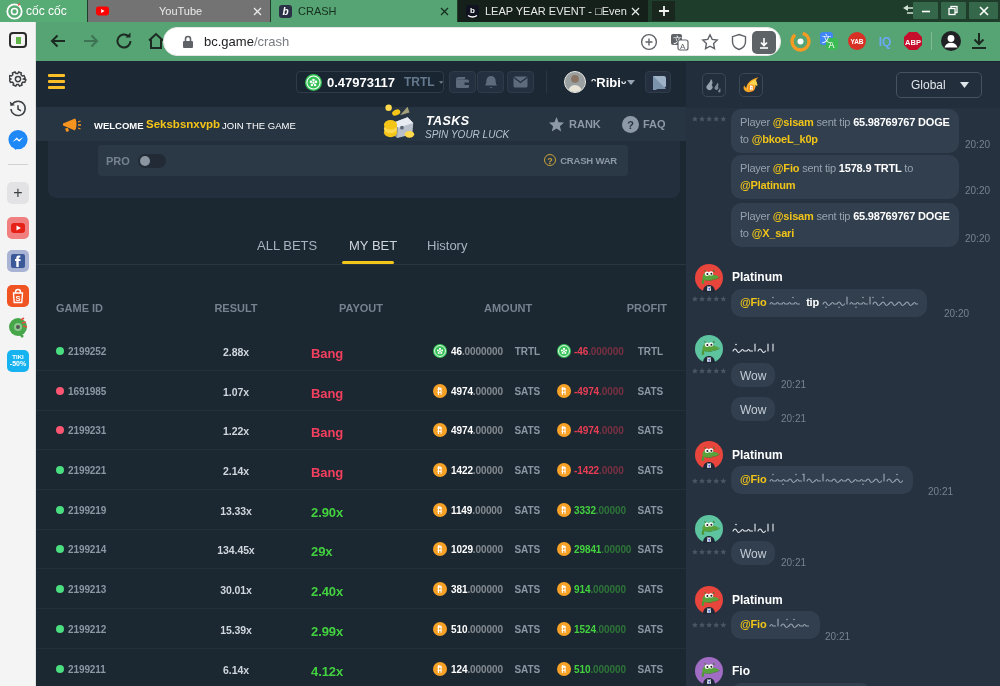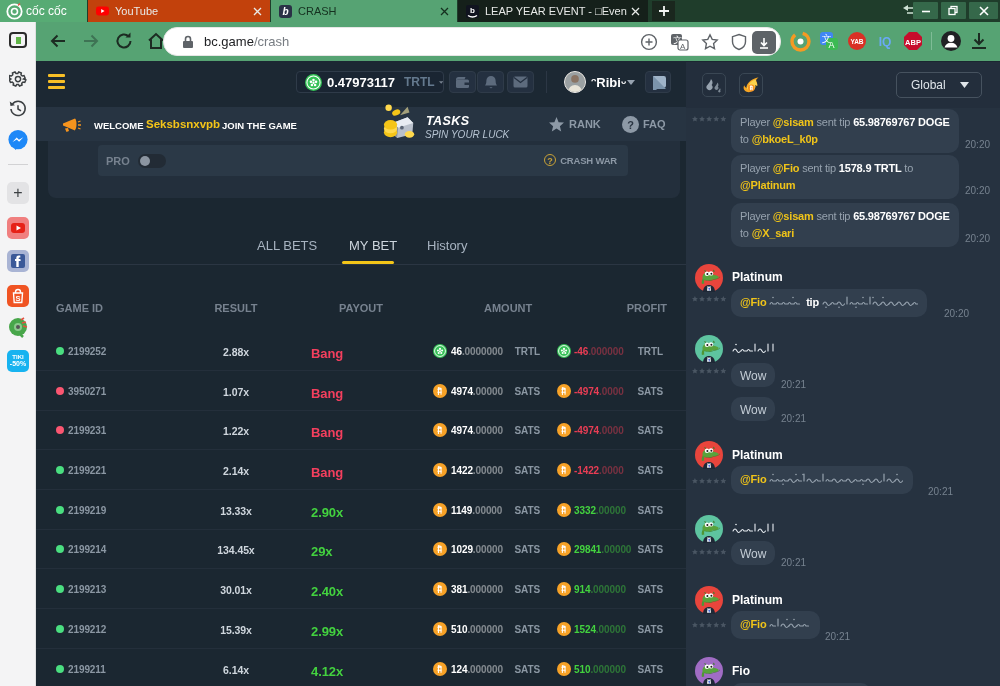--- a/index.html
+++ b/index.html
@@ -5,21 +5,21 @@
   * { margin:0; padding:0; box-sizing:border-box; }
   html,body { width:1000px; height:686px; overflow:hidden; }
   body { font-family:"Liberation Sans", sans-serif; position:relative; background:#1b2731; }
   .abs { position:absolute; }
 
   
   #tabstrip { left:0; top:0; width:1000px; height:22px; background:#1f3d2b; }
   #ccbtn { left:0; top:0; width:87px; height:22px; background:#57ab74; display:flex; align-items:center; }
   #ccbtn .txt { color:#fff; font-weight:normal; font-size:12px; margin-left:3px; letter-spacing:0; }
   .tab { top:0; height:22px; display:flex; align-items:center; font-size:11px; }
-  #tab-yt { left:88px; width:182px; background:#c2410c; color:#e8eae8; }
+  #tab-yt { left:88px; width:182px; background:#737373; color:#e8eae8;gap:44px; }
   #tab-crash { left:271px; width:186px; background:#56a373; color:#15301f; }
   #tab-leap { left:458px; width:190px; background:#15201a; color:#e8eae8; }
   .tab .title { margin-left:6px; white-space:nowrap; overflow:hidden; flex:1; }
   .tab .x { width:16px; height:16px; margin-right:5px; font-size:13px; display:flex; align-items:center; justify-content:center; }
   #newtab { left:652px; top:1px; width:23px; height:20px; background:#1a271e; color:#fff; font-size:14px; display:flex; align-items:center; justify-content:center; }
   .favicon { width:13px; height:13px; margin-left:8px; flex:none; border-radius:3px; }
   #wctrl { right:2px; top:2px; display:flex; gap:3px; }
   .wbtn { width:25px; height:17px; background:#35684a; color:#fff; display:flex; align-items:center; justify-content:center; font-size:10px; border-radius:1px; }
 
   #toolbar { left:36px; top:22px; width:964px; height:39px; background:#56a373; }
@@ -342,21 +342,21 @@
     </div>
     <div class="abs" id="gwelcome">
       <svg style="position:absolute;left:26px;top:10px" width="19" height="16" viewBox="0 0 19 16">
           <path d="M1 6.5l12-5v12l-12-5z" fill="#f7941d"></path>
           <path d="M13 1.5c2 1.5 2 9.5 0 11.5" fill="#f7941d"></path>
           <path d="M3 11.5l1.5 3.5 2.5-1-1-3z" fill="#f7941d"></path>
           <path d="M16 5l2.5-1M16 8h3M16 11l2.5 1" stroke="#f7941d" stroke-width="1.3"></path>
         </svg>
       <span style="position:absolute;left:58px;top:13px;font-size:9.5px;font-weight:bold;color:#fff;letter-spacing:0">WELCOME</span>
       <span style="position:absolute;left:110px;top:11px;font-size:11.5px;font-weight:bold;color:#f5c518">Seksbsnxvpb</span>
-      <span style="position:absolute;left:186px;top:13px;font-size:9.5px;font-weight:bold;color:#fff;letter-spacing:0">JOIN THE GAME</span>
+      <span style="position:absolute;left:186px;top:13px;font-size:9.5px;font-weight:normal;color:#fff;letter-spacing:0">JOIN THE GAME</span>
       <svg style="position:absolute;left:345px;top:-3px" width="38" height="36" viewBox="0 0 40 38">
         <path d="M20 12l8-9 2 6z" fill="#f8e9a0" opacity=".6"></path>
         <path d="M12 20 L28 14 L34 20 L33 32 L17 36 L11 30 Z" fill="#b9c0cb"></path>
         <path d="M12 20L28 14l6 6-16 5z" fill="#e8ecf2"></path>
         <path d="M11 30l6 5 1-10-6-5z" fill="#868f9d"></path>
         <ellipse cx="10" cy="30" rx="7" ry="5" fill="#f5c518"></ellipse>
         <ellipse cx="10" cy="26" rx="7" ry="5" fill="#ffd94d"></ellipse>
         <ellipse cx="10" cy="22" rx="7" ry="5" fill="#f5c518"></ellipse>
         <circle cx="8" cy="4" r="3.4" fill="#ffd94d"></circle>
         <ellipse cx="16" cy="9" rx="4.5" ry="3" fill="#f5c518" transform="rotate(-25 16 9)"></ellipse>
@@ -425,21 +425,21 @@
               <circle cx="6.5" cy="10.3" r="1.2"></circle>
               <circle cx="9.5" cy="10.3" r="1.2"></circle>
               <circle cx="8" cy="8.2" r="1.1"></circle>
             </g>
           </svg>
   <span class="pval neg">-46<span class="dec">.000000</span></span>
   <span class="pcur">TRTL</span>
 </div>
 <div class="row" style="top:310px">
   <span class="dot r"></span>
-  <span class="gid">3950271</span>
+  <span class="gid">1691985</span>
   <span class="res">1.07x</span>
   <span class="pay bang">Bang</span>
   <svg class="acoin" style="left:397px" width="14" height="14" viewBox="0 0 16 16">
             <circle cx="8" cy="8" r="8" fill="#f7a227"></circle>
             <path d="M6.2 12.5V4.2l3 .8v7.3M5 6h5M5 9.5h5" stroke="#fff" stroke-width="1.2" fill="none"></path>
           </svg>
   <span class="aval">4974<span class="dec">.00000</span></span>
   <span class="acur">SATS</span>
   <svg class="pcoin" style="left:521px" width="14" height="14" viewBox="0 0 16 16">
             <circle cx="8" cy="8" r="8" fill="#f7a227"></circle>

